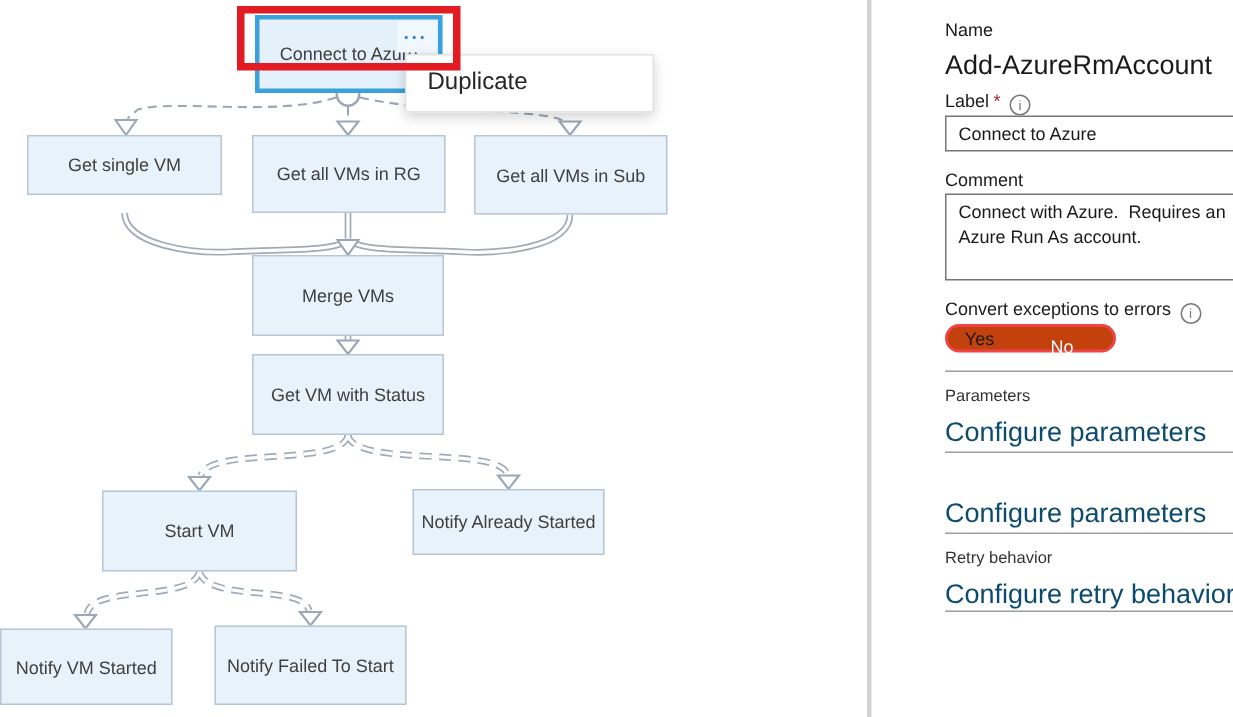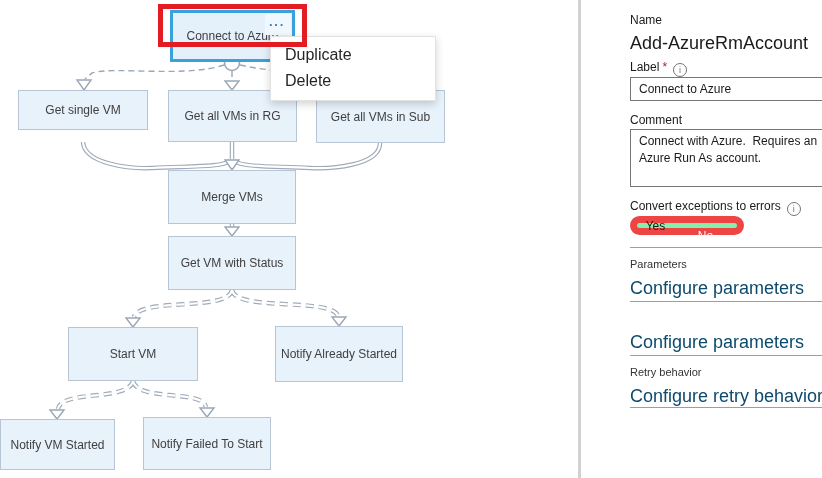--- a/index.html
+++ b/index.html
@@ -29,22 +29,22 @@
   .pvalue{position:absolute;left:0;font-size:18px;color:#1a1a1a;}
   .req{color:#a4262c;margin-left:3px;}
   .info-icon{display:inline-block;width:12px;height:12px;border:1px solid #757575;border-radius:50%;
     color:#757575;font-size:9px;line-height:12px;text-align:center;margin-left:6px;vertical-align:-2px;}
   .tbox{position:absolute;left:0;width:216px;box-sizing:border-box;border:1px solid #767676;
     background:#fff;font-family:"Liberation Sans",sans-serif;font-size:12px;color:#1a1a1a;
     padding:3px 20px 3px 8px;resize:none;outline:none;}
   input.tbox{height:24px;}
   textarea.tbox{height:58px;line-height:1.45;padding-right:8px;}
   .check{position:absolute;right:7px;color:#62a84c;font-size:14px;font-weight:bold;}
-  .toggle{position:absolute;left:0;width:114px;height:19px;border:7px solid #ef4444;border-radius:11px;
-    background:#86efac;display:flex;box-sizing:border-box;}
+  .toggle{position:absolute;left:0;width:114px;height:19px;border:2px solid #ef4444;border-radius:11px;
+    background:#c2410c;display:flex;box-sizing:border-box;}
   .toggle .opt{flex:1;display:flex;align-items:center;justify-content:center;font-size:12px;
     color:#1a1a1a;cursor:pointer;border-radius:10px;}
   .toggle .opt.on{background:#1168bd;color:#fff;margin:13px;}
   .hdiv{position:absolute;left:0;width:218px;height:1px;background:#9e9e9e;}
   .sec-title{position:absolute;left:0;font-size:11px;color:#333;}
   .sec-value{position:absolute;left:0;font-size:18px;color:#0c4a6e;}
   .chev{position:absolute;right:0;font-size:21px;color:#3b3b3b;font-weight:400;cursor:pointer;}
   .sec-row{position:absolute;left:0;width:218px;cursor:pointer;}
 </style>
 </head>
@@ -118,33 +118,32 @@
     </div>
     <div class="node" style="left:168px;top:236px;width:128px;height:54px;">
       <span>Get VM with Status</span>
     </div>
     <div class="node" style="left:168px;top:170px;width:128px;height:54px;">
       <span>Merge VMs</span>
     </div>
     <div class="node" style="left:68px;top:327px;width:130px;height:54px;">
       <span>Start VM</span>
     </div>
-    <div class="node" style="left:275px;top:326px;width:128px;height:56px;">
+    <div class="node" style="left:275px;top:326px;width:128px;height:44px;">
       <span>Notify Already Started</span>
     </div>
     <div class="node" style="left:0px;top:419px;width:115px;height:51px;">
       <span>Notify VM Started</span>
     </div>
     <div class="node" style="left:143px;top:417px;width:128px;height:53px;">
       <span>Notify Failed To Start</span>
     </div>
 
     <div class="ctx-menu">
       <div class="ctx-item">Duplicate</div>
-      <div class="ctx-item">Delete</div>
     </div>
 
     <div class="annotation-rect"></div>
   </div>
 
   <div class="vdivider"></div>
 
   <div class="panel">
 
     <div class="plabel" style="top:13px;">Name</div>

